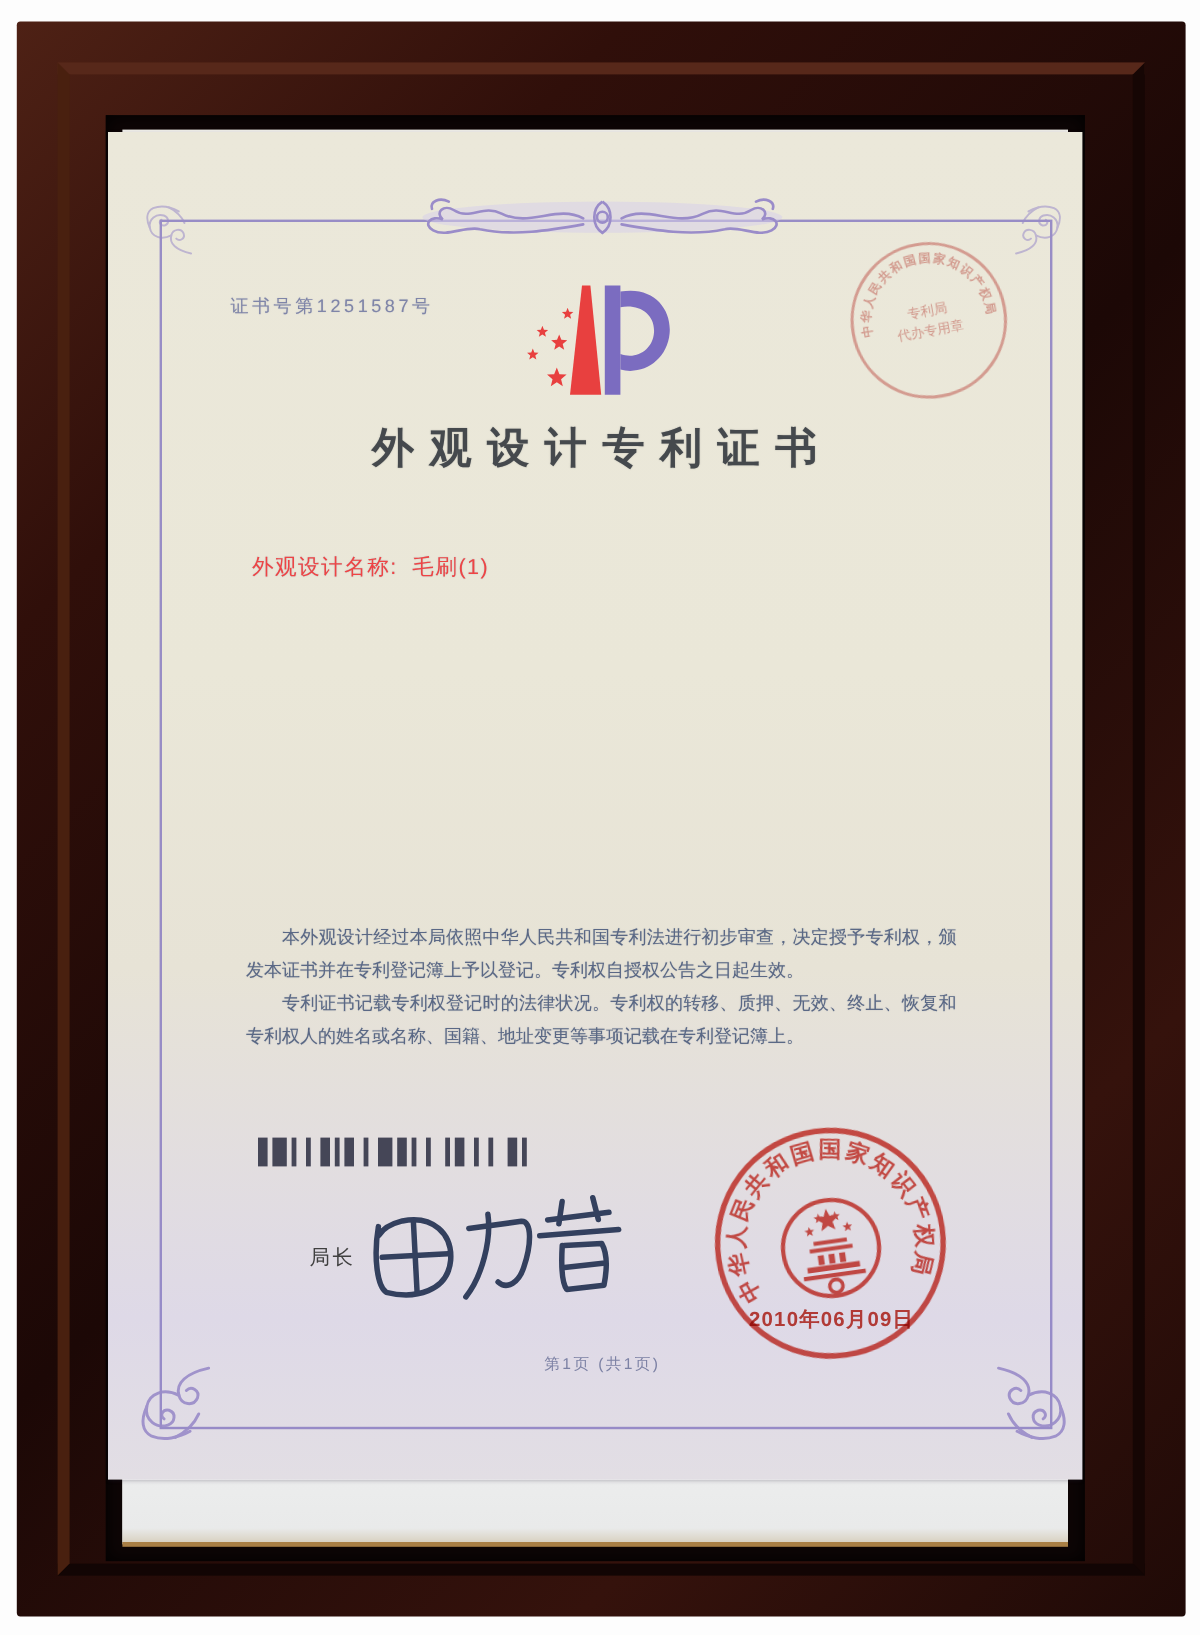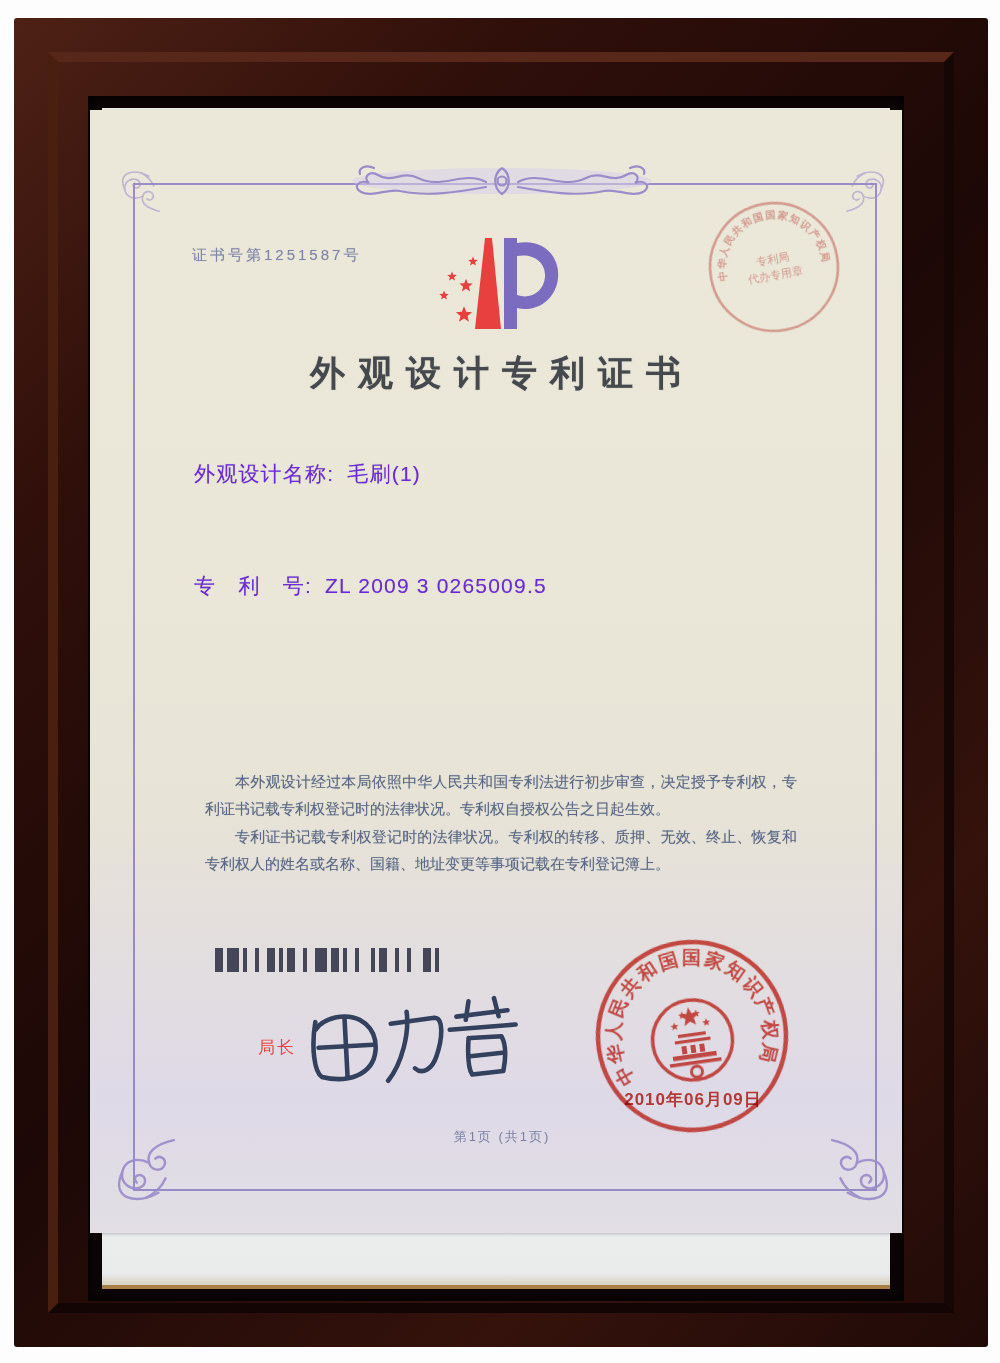--- a/index.html
+++ b/index.html
@@ -29,28 +29,28 @@
          border:2.5px solid #8a7cc2;opacity:.85;}
   .flourish{position:absolute;color:#9a8cc9;opacity:.9;}
   #ornament-top{position:absolute;left:340px;top:160px;width:324px;height:46px;color:#9a8cc9;}
   
   .abs{position:absolute;}
   #cert-no{left:192px;top:246px;font-size:15px;letter-spacing:3px;color:#7f85a8;
            text-shadow:0 0 1px rgba(127,133,168,.4);}
   #logo{left:428px;top:233px;width:132px;height:102px;}
   #title{left:0;top:350px;width:1004px;text-align:center;font-size:35px;font-weight:600;
          color:#45494d;letter-spacing:13px;text-shadow:0 0 1px rgba(60,64,70,.5);}
-  .field{left:194px;width:600px;font-size:21px;color:#6d28d9;letter-spacing:1.2px;
+  .field{left:210px;width:600px;font-size:18px;color:#ef4444;letter-spacing:1.2px;
          text-shadow:0 0 1px rgba(104,121,154,.45);}
   .field .flabel{margin-right:6px;}
   #body-text{left:205px;top:768px;width:592px;font-size:15px;line-height:1.82;color:#5a6885;
          text-align:justify;text-shadow:0 0 1px rgba(90,104,133,.4);}
   #body-text p{margin:0;text-indent:2em;}
   #barcode{left:215px;top:948px;width:236px;height:24px;font-size:0;opacity:.82;}
-  #director{left:258px;top:1036px;font-size:17px;color:#ef4444;letter-spacing:2px;}
+  #director{left:258px;top:1036px;font-size:17px;color:#404040;letter-spacing:2px;}
   #signature{left:300px;top:986px;width:220px;height:112px;transform:rotate(-3deg);}
   #footer-page{left:0;top:1128px;width:1004px;text-align:center;font-size:13px;
          color:#7c81a4;letter-spacing:2px;}
   
   #corner-stamp{left:703px;top:196px;width:142px;height:142px;transform:rotate(-10deg);
          opacity:.8;filter:blur(.4px);mix-blend-mode:multiply;}
   #official-seal{left:592px;top:936px;width:200px;height:200px;transform:rotate(-8deg);
          opacity:.92;mix-blend-mode:multiply;filter:blur(.2px);}
   #seal-date{left:588px;top:1088px;width:210px;text-align:center;font-size:17px;font-weight:bold;
          color:#cb443b;letter-spacing:1px;mix-blend-mode:multiply;}
@@ -148,27 +148,23 @@
       <textPath href="#stamp-arc" startOffset="50%" text-anchor="middle">中华人民共和国国家知识产权局</textPath>
     </text>
     <text x="70" y="66" text-anchor="middle" font-size="11" fill="#dd918d">专利局</text>
     <text x="70" y="82" text-anchor="middle" font-size="11" fill="#dd918d">代办专用章</text>
   </svg>
 
   <div class="abs field" style="top:460px">
     <span class="flabel">外观设计名称:</span>
     <span>毛刷(1)</span>
   </div>
-  <div class="abs field" style="top:572px">
-    <span class="flabel">专　利　号:</span>
-    <span>ZL 2009 3 0265009.5</span>
-  </div>
 
   <div class="abs" id="body-text">
-    <p>本外观设计经过本局依照中华人民共和国专利法进行初步审查，决定授予专利权，专利证书记载专利权登记时的法律状况。专利权自授权公告之日起生效。</p>
+    <p>本外观设计经过本局依照中华人民共和国专利法进行初步审查，决定授予专利权，颁发本证书并在专利登记簿上予以登记。专利权自授权公告之日起生效。</p>
     <p>专利证书记载专利权登记时的法律状况。专利权的转移、质押、无效、终止、恢复和专利权人的姓名或名称、国籍、地址变更等事项记载在专利登记簿上。</p>
   </div>
 
   <div class="abs" id="barcode"><span style="display: inline-block; height: 100%; width: 8px; background: rgb(35, 37, 58);"></span><span style="display: inline-block; height: 100%; width: 4px; background: transparent;"></span><span style="display: inline-block; height: 100%; width: 12px; background: rgb(35, 37, 58);"></span><span style="display: inline-block; height: 100%; width: 4px; background: transparent;"></span><span style="display: inline-block; height: 100%; width: 4px; background: rgb(35, 37, 58);"></span><span style="display: inline-block; height: 100%; width: 8px; background: transparent;"></span><span style="display: inline-block; height: 100%; width: 4px; background: rgb(35, 37, 58);"></span><span style="display: inline-block; height: 100%; width: 8px; background: transparent;"></span><span style="display: inline-block; height: 100%; width: 8px; background: rgb(35, 37, 58);"></span><span style="display: inline-block; height: 100%; width: 4px; background: transparent;"></span><span style="display: inline-block; height: 100%; width: 4px; background: rgb(35, 37, 58);"></span><span style="display: inline-block; height: 100%; width: 4px; background: transparent;"></span><span style="display: inline-block; height: 100%; width: 8px; background: rgb(35, 37, 58);"></span><span style="display: inline-block; height: 100%; width: 8px; background: transparent;"></span><span style="display: inline-block; height: 100%; width: 4px; background: rgb(35, 37, 58);"></span><span style="display: inline-block; height: 100%; width: 8px; background: transparent;"></span><span style="display: inline-block; height: 100%; width: 12px; background: rgb(35, 37, 58);"></span><span style="display: inline-block; height: 100%; width: 4px; background: transparent;"></span><span style="display: inline-block; height: 100%; width: 8px; background: rgb(35, 37, 58);"></span><span style="display: inline-block; height: 100%; width: 4px; background: transparent;"></span><span style="display: inline-block; height: 100%; width: 4px; background: rgb(35, 37, 58);"></span><span style="display: inline-block; height: 100%; width: 8px; background: transparent;"></span><span style="display: inline-block; height: 100%; width: 4px; background: rgb(35, 37, 58);"></span><span style="display: inline-block; height: 100%; width: 12px; background: transparent;"></span><span style="display: inline-block; height: 100%; width: 4px; background: rgb(35, 37, 58);"></span><span style="display: inline-block; height: 100%; width: 4px; background: transparent;"></span><span style="display: inline-block; height: 100%; width: 8px; background: rgb(35, 37, 58);"></span><span style="display: inline-block; height: 100%; width: 8px; background: transparent;"></span><span style="display: inline-block; height: 100%; width: 4px; background: rgb(35, 37, 58);"></span><span style="display: inline-block; height: 100%; width: 8px; background: transparent;"></span><span style="display: inline-block; height: 100%; width: 4px; background: rgb(35, 37, 58);"></span><span style="display: inline-block; height: 100%; width: 12px; background: transparent;"></span><span style="display: inline-block; height: 100%; width: 8px; background: rgb(35, 37, 58);"></span><span style="display: inline-block; height: 100%; width: 4px; background: transparent;"></span><span style="display: inline-block; height: 100%; width: 4px; background: rgb(35, 37, 58);"></span><span style="display: inline-block; height: 100%; width: 8px; background: transparent;"></span></div>
 
   <div class="abs" id="director">局长</div>
   <svg class="abs" id="signature" viewBox="0 0 240 110">
     <g fill="none" stroke="#33405e" stroke-width="5" stroke-linecap="round" stroke-linejoin="round">
       <path d="M18,28 C12,55 14,82 22,88 C48,96 78,90 82,62 C85,38 68,20 40,24 C30,26 22,30 18,36"></path>
       <path d="M20,56 L80,56"></path>

